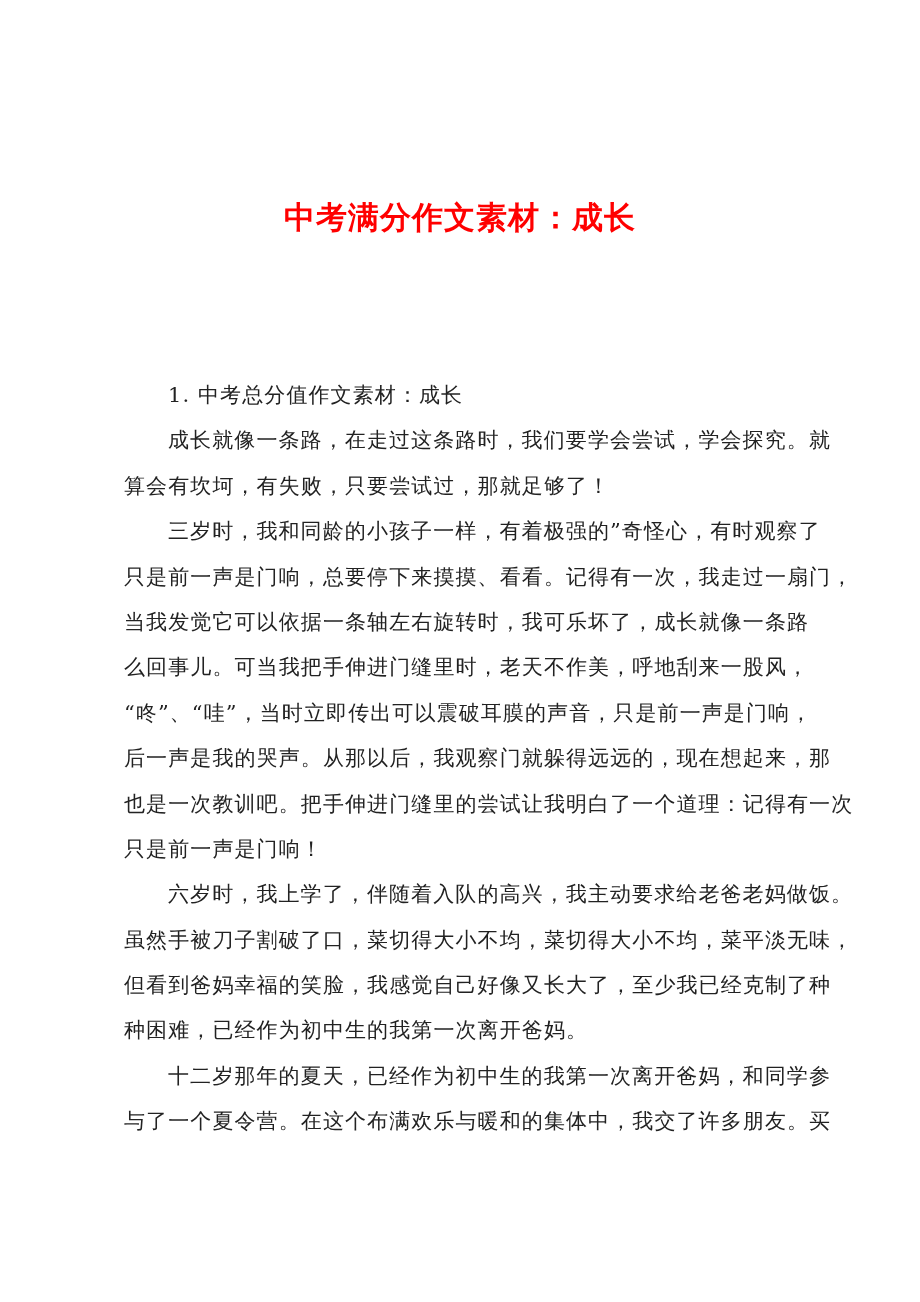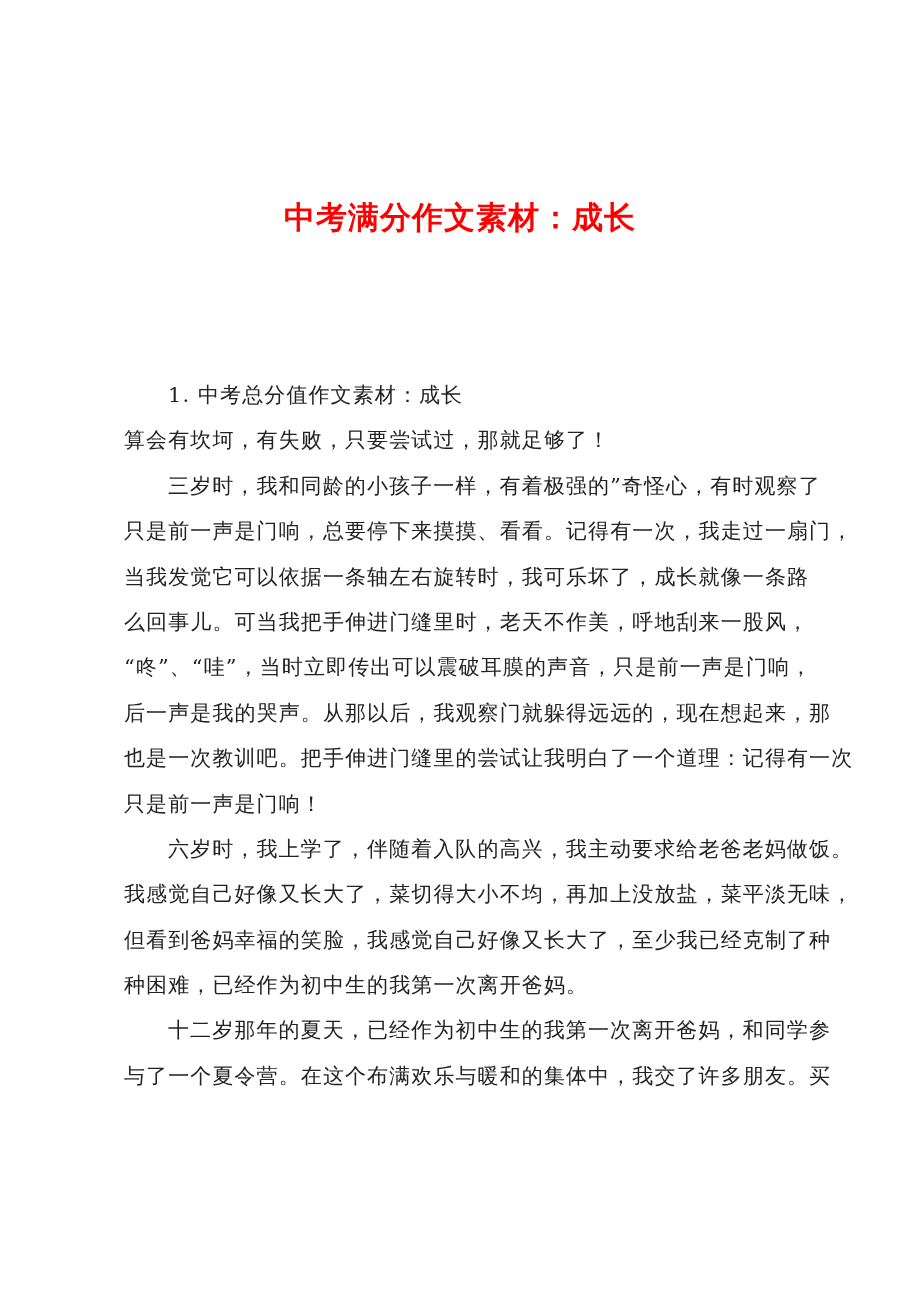--- a/index.html
+++ b/index.html
@@ -57,29 +57,30 @@
     }
   </style>
 </head>
 <body>
 
 <div class="page">
   <div class="title">中考满分作文素材：成长</div>
 
   <div class="body">
     <span class="line indent">1. 中考总分值作文素材：成长</span>
+    <span class="line indent">成长就像一条路，在走过这条路时，我们要学会尝试，学会探究。就</span>
     <span class="line">算会有坎坷，有失败，只要尝试过，那就足够了！</span>
     <span class="line indent">三岁时，我和同龄的小孩子一样，有着极强的”奇怪心，有时观察了</span>
     <span class="line">只是前一声是门响，总要停下来摸摸、看看。记得有一次，我走过一扇门，</span>
     <span class="line">当我发觉它可以依据一条轴左右旋转时，我可乐坏了，成长就像一条路</span>
     <span class="line">么回事儿。可当我把手伸进门缝里时，老天不作美，呼地刮来一股风，</span>
     <span class="line">“咚”、“哇”，当时立即传出可以震破耳膜的声音，只是前一声是门响，</span>
     <span class="line">后一声是我的哭声。从那以后，我观察门就躲得远远的，现在想起来，那</span>
     <span class="line">也是一次教训吧。把手伸进门缝里的尝试让我明白了一个道理：记得有一次</span>
     <span class="line">只是前一声是门响！</span>
     <span class="line indent">六岁时，我上学了，伴随着入队的高兴，我主动要求给老爸老妈做饭。</span>
-    <span class="line">我感觉自己好像又长大了，菜切得大小不均，再加上没放盐，菜平淡无味，</span>
+    <span class="line">虽然手被刀子割破了口，菜切得大小不均，菜切得大小不均，菜平淡无味，</span>
     <span class="line">但看到爸妈幸福的笑脸，我感觉自己好像又长大了，至少我已经克制了种</span>
     <span class="line">种困难，已经作为初中生的我第一次离开爸妈。</span>
     <span class="line indent">十二岁那年的夏天，已经作为初中生的我第一次离开爸妈，和同学参</span>
     <span class="line">与了一个夏令营。在这个布满欢乐与暖和的集体中，我交了许多朋友。买</span>
   </div>
 </div>
 
 </body></html>

